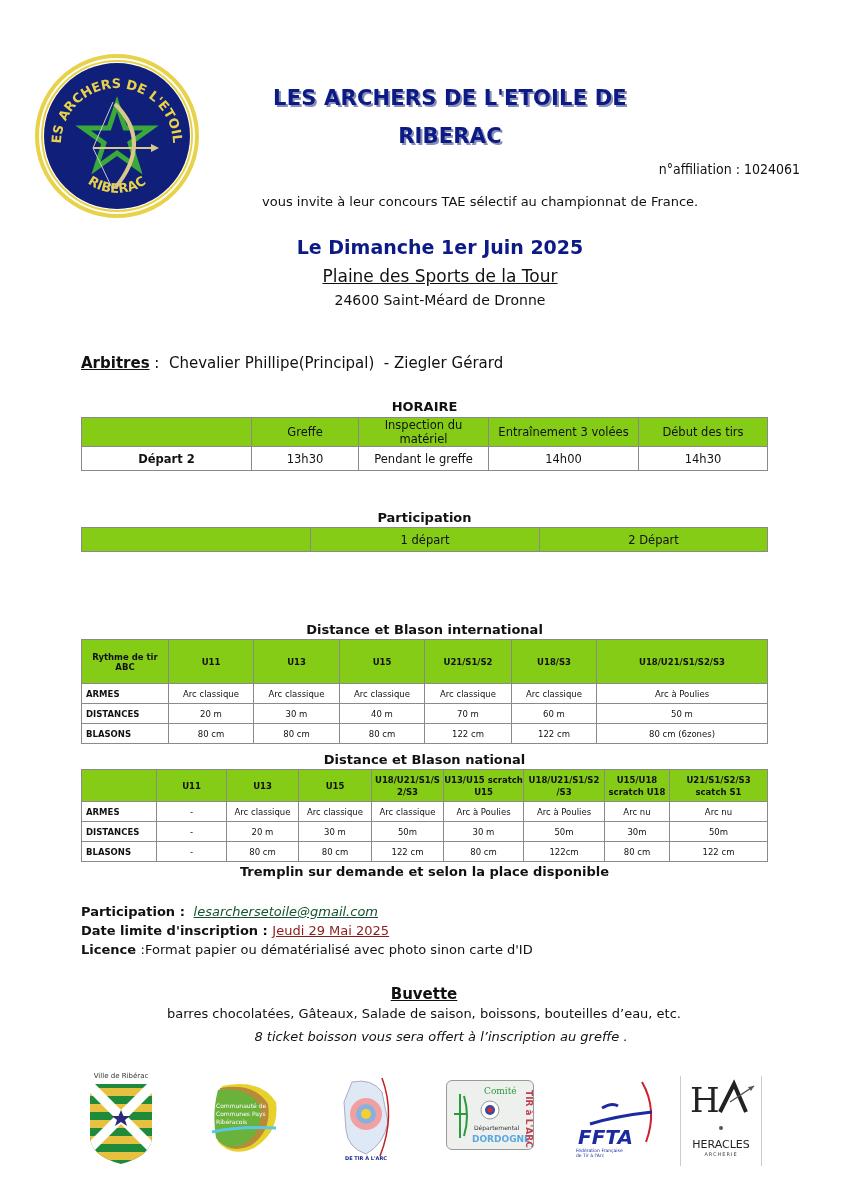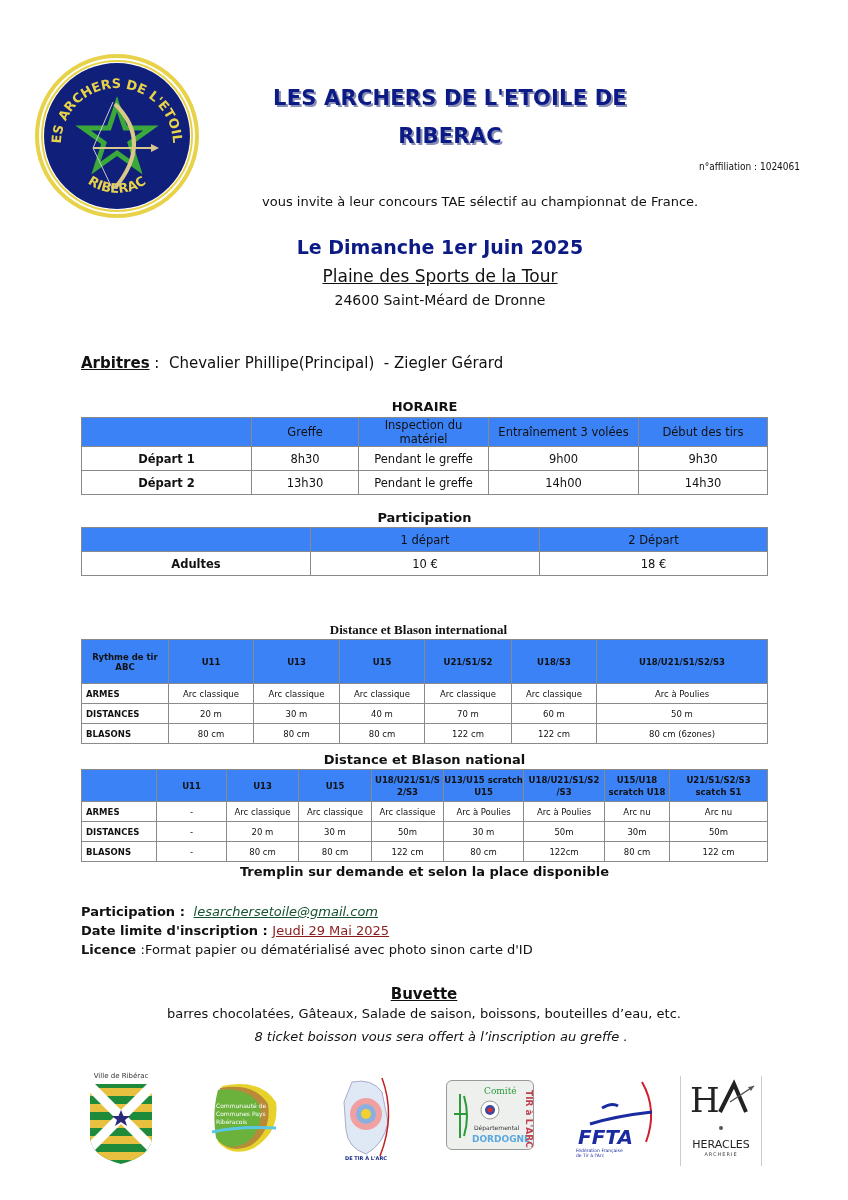--- a/index.html
+++ b/index.html
@@ -12,52 +12,52 @@
   #club-logo { left: 33px; top: 52px; width: 168px; height: 168px; }
 
   .title {
     font-family: "DejaVu Sans", sans-serif; font-weight: bold; color: #0c1a86;
     font-size: 21px; letter-spacing: 0.2px; text-shadow: 2px 2px 0 #8a8fb5;
     text-align: center; width: 600px; left: 150px;
   }
   #title-l1 { top: 86px; }
   #title-l2 { top: 124px; }
 
-  #affiliation { right: 48px; top: 161px; font-size: 10px; font-family: "DejaVu Sans Condensed", "DejaVu Sans", sans-serif; }
+  #affiliation { right: 48px; top: 161px; font-size: 14px; font-family: "DejaVu Sans Condensed", "DejaVu Sans", sans-serif; }
 
   #invite { left: 262px; top: 194px; font-size: 13px; }
 
   .center-block { left: 240px; width: 400px; text-align: center; }
   #event-date { top: 236px; font-size: 19px; font-weight: bold; color: #0c1a86; }
   #event-venue { top: 266px; font-size: 17px; text-decoration: underline; }
   #event-address { top: 292px; font-size: 14px; }
 
   #arbitres { left: 81px; top: 354px; font-size: 15px; }
   #arbitres .lbl { font-weight: bold; text-decoration: underline; }
 
   .tbl-caption { text-align: center; font-size: 13px; font-weight: bold; }
   table { border-collapse: collapse; position: absolute; left: 81px; width: 687px; }
   td, th { border: 1px solid #8a8a8a; text-align: center; vertical-align: middle; font-weight: normal; }
-  thead td, thead th { background: #3b82f6; }
+  thead td, thead th { background: #84cc16; }
 
   
   #horaire-caption { left: 81px; width: 687px; top: 399px; }
   #horaire { top: 417px; font-size: 11.5px; }
   #horaire td { height: 24px; }
   #horaire thead td { height: 23px; }
   #horaire .rowlbl { font-weight: bold; }
 
   
   #participation-caption { left: 81px; width: 687px; top: 510px; }
   #participation { top: 527px; font-size: 11.5px; }
   #participation td { height: 24px; }
   #participation .rowlbl { font-weight: bold; }
 
   
-  #intl-caption { left: 75px; width: 687px; top: 622px; font-family: Liberation Serif, serif; }
+  #intl-caption { left: 81px; width: 687px; top: 622px; }
   #intl { top: 639px; font-size: 8.5px; }
   #intl thead td { height: 44px; font-weight: bold; }
   #intl tbody td { height: 20px; }
   #intl .rowlbl { text-align: left; padding-left: 4px; font-weight: bold; }
 
   
   #nat-caption { left: 81px; width: 687px; top: 752px; }
   #nat { top: 769px; font-size: 8.5px; }
   #nat thead td { height: 32px; font-weight: bold; line-height: 12px; }
   #nat tbody td { height: 20px; }
@@ -133,27 +133,20 @@
     <tr>
       <td></td>
       <td>Greffe</td>
       <td>Inspection du matériel</td>
       <td>Entraînement 3 volées</td>
       <td>Début des tirs</td>
     </tr>
   </thead>
   <tbody>
     <tr>
-      <td class="rowlbl">Départ 1</td>
-      <td>8h30</td>
-      <td>Pendant le greffe</td>
-      <td>9h00</td>
-      <td>9h30</td>
-    </tr>
-    <tr>
       <td class="rowlbl">Départ 2</td>
       <td>13h30</td>
       <td>Pendant le greffe</td>
       <td>14h00</td>
       <td>14h30</td>
     </tr>
   </tbody>
 </table>
 
 <div id="participation-caption" class="abs tbl-caption">Participation</div>
@@ -164,25 +157,20 @@
       <col>
     </colgroup>
   <thead>
     <tr>
       <td></td>
       <td>1 départ</td>
       <td>2 Départ</td>
     </tr>
   </thead>
   <tbody>
-    <tr>
-      <td class="rowlbl">Adultes</td>
-      <td>10 €</td>
-      <td>18 €</td>
-    </tr>
   </tbody>
 </table>
 
 <div id="intl-caption" class="abs tbl-caption">Distance et Blason international</div>
 <table id="intl">
   <colgroup>
     <col style="width:87px">
       <col style="width:85px">
       <col style="width:86px">
       <col style="width:85px">

